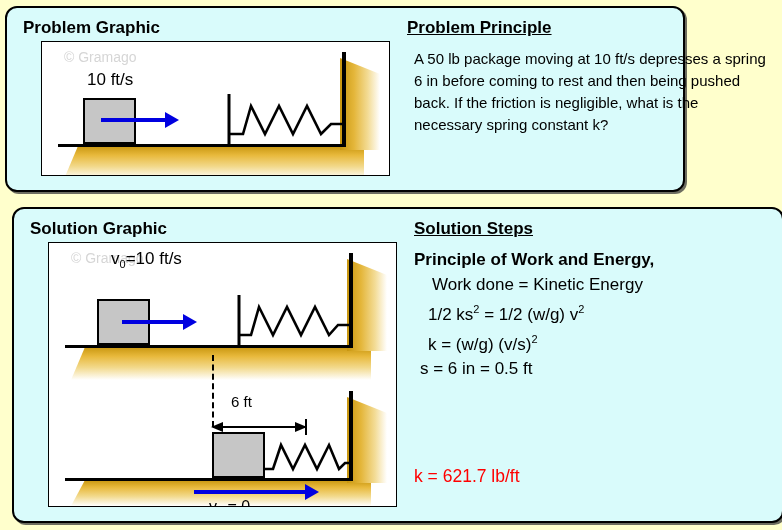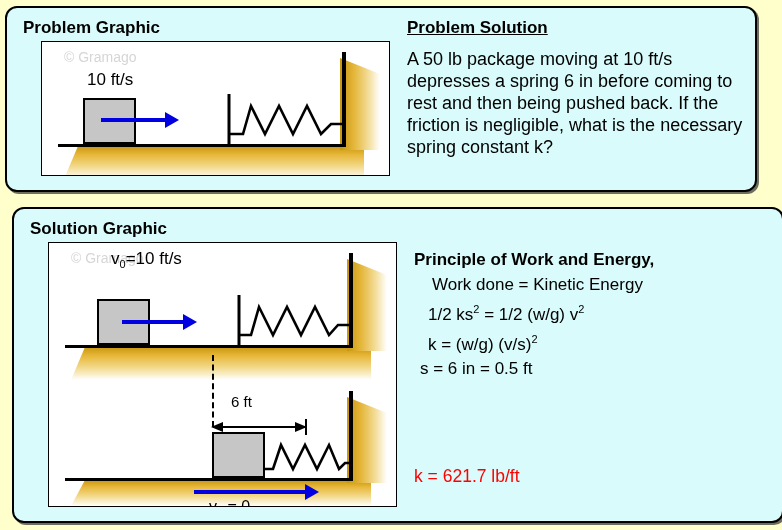--- a/index.html
+++ b/index.html
@@ -11,21 +11,21 @@
     position:relative;
   }
   .panel{
     position:absolute;
     background:#d9fbfb;
     border:2px solid #000;
     border-radius:12px;
     box-shadow:2px 2px 0 rgba(60,60,60,.75);
     box-sizing:border-box;
   }
-  #problem-panel{left:5px;top:6px;width:752px;height:186px;}
+  #problem-panel{left:5px;top:6px;width:680px;height:186px;}
   #solution-panel{left:12px;top:207px;width:772px;height:316px;}
 
   .col-left{position:absolute;left:0;top:0;width:390px;height:100%;}
   .col-right{position:absolute;left:392px;top:0;right:0;height:100%;}
 
   .sec-title{
     position:absolute;
     font-size:17px;font-weight:bold;color:#000;
     white-space:nowrap;
   }
@@ -77,21 +77,21 @@
   .dashed{
     position:absolute;width:0;
     border-left:2px dashed #000;
   }
   .spring-svg{position:absolute;}
   .dim-svg{position:absolute;}
 
   
   .body-text{
     position:absolute;
-    font-size:18px;color:#000;line-height:22px;
+    font-size:15px;color:#000;line-height:22px;margin-left:7px;
   }
   .steps{position:absolute;font-size:17px;color:#000;}
   .steps .step{white-space:nowrap;line-height:25px;}
   .steps sup{font-size:11px;}
   .answer{
     position:absolute;
     font-size:17.5px;color:#ff0000;white-space:nowrap;
   }
 </style>
 </head>
@@ -119,21 +119,21 @@
       <div class="arrow-blue" style="left:59px;top:76px;width:65px;"></div>
 
       <svg class="spring-svg" style="left:185px;top:52px;" width="118" height="52" viewBox="0 0 118 52">
         <line x1="2" y1="0" x2="2" y2="50" stroke="#000" stroke-width="3"></line>
         <polyline points="2,40 16,40 24,12 38,40 52,12 66,40 80,12 94,40 104,30 118,30" fill="none" stroke="#000" stroke-width="2.6" stroke-linejoin="miter"></polyline>
       </svg>
     </div>
   </div>
 
   <div class="col-right">
-    <div class="sec-title underlined" style="left:8px;top:10px;">Problem Solution</div>
+    <div class="sec-title underlined" style="left:8px;top:10px;">Problem Principle</div>
     <div class="body-text" style="left:8px;top:40px;width:352px;">A 50 lb package moving at 10 ft/s depresses a spring 6 in before coming to rest and then being pushed back. If the friction is negligible, what is the necessary spring constant k?</div>
   </div>
 </div>
 
 <div class="panel" id="solution-panel">
 
   <div class="col-left">
     <div class="sec-title" style="left:16px;top:10px;">Solution Graphic</div>
 
     <div class="canvas" id="solution-canvas">
@@ -184,20 +184,21 @@
 
       <div class="arrow-blue" style="left:145px;top:247px;width:112px;"></div>
 
       <div class="lbl" style="left:160px;top:255px;font-size:16px;">
         <span>v</span><sub>1</sub><span> = 0</span>
       </div>
     </div>
   </div>
 
   <div class="col-right">
+    <div class="sec-title underlined" style="left:8px;top:10px;">Solution Steps</div>
 
     <div class="steps" id="steps-list" style="left:8px;top:38px;">
         <div class="step" style="padding-left: 0px; font-weight: bold;">Principle of Work and Energy,</div>
         <div class="step" style="padding-left: 18px;">Work done = Kinetic Energy</div>
         <div class="step" style="padding-left: 14px;">1/2 ks<sup>2</sup> = 1/2 (w/g) v<sup>2</sup></div>
         <div class="step" style="padding-left: 14px;">k = (w/g) (v/s)<sup>2</sup></div>
         <div class="step" style="padding-left: 6px;">s = 6 in = 0.5 ft</div>
       </div>
 
     <div class="answer" style="left:8px;top:225px;margin-top:32px;">k = 621.7 lb/ft</div>

